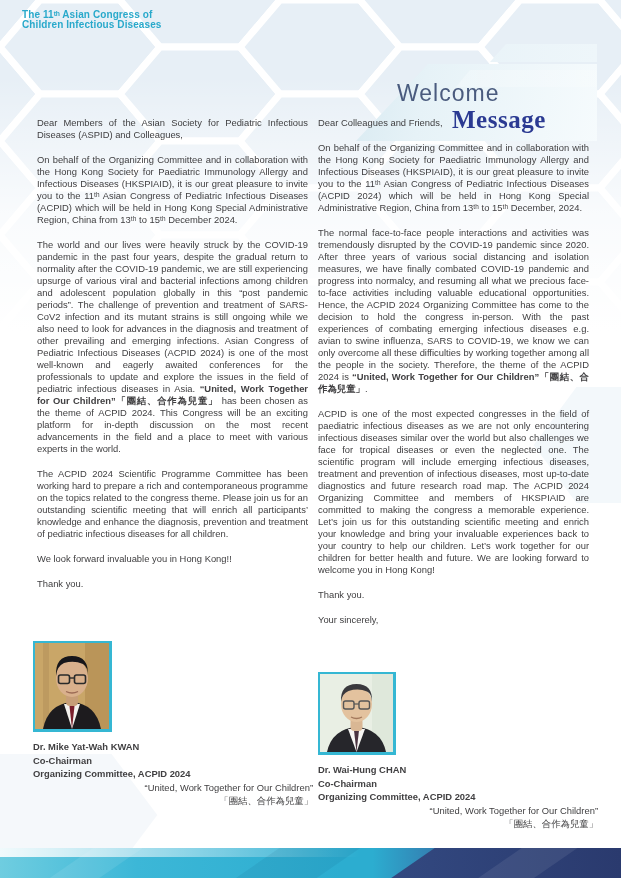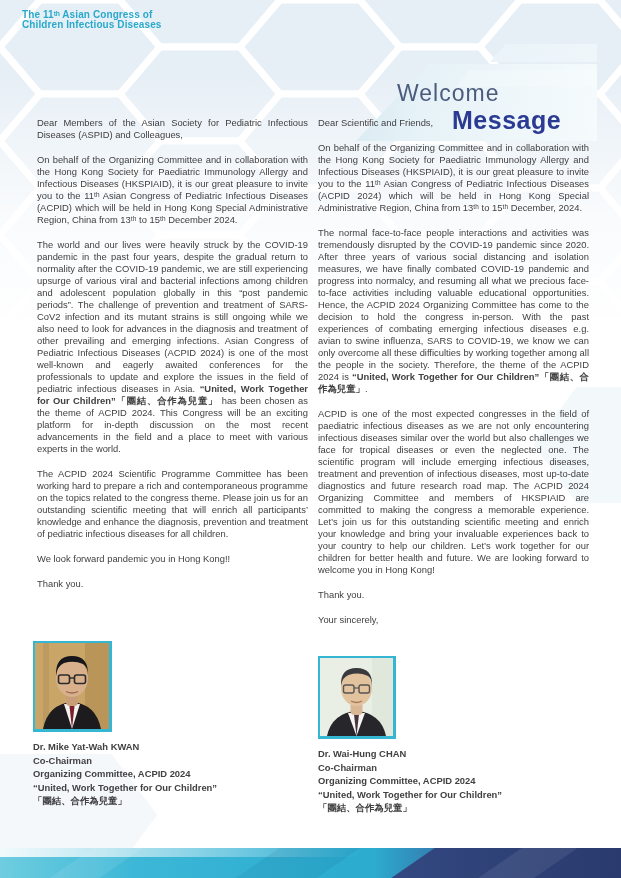--- a/index.html
+++ b/index.html
@@ -27,41 +27,41 @@
     clip-path:polygon(470px 42px,621px 42px,621px 59px,456px 59px);
   }
   .band-upper{
     position:absolute;inset:0;background:linear-gradient(90deg,#d5e8f1,#eef6fa);
     clip-path:polygon(506px 16px,621px 16px,621px 34px,490px 34px);
   }
   .title-welcome{
     position:absolute;left:397px;top:52px;font-size:23px;font-weight:400;letter-spacing:1px;color:#4a5b7e;
   }
   .title-message{
-    position:absolute;left:452px;top:78px;font-size:25px;font-weight:800;letter-spacing:.5px;color:#2b3a92;
+    position:absolute;left:452px;top:78px;font-size:25px;font-weight:800;letter-spacing:.5px;color:#2b3a92;font-family:Liberation Serif, serif;
   }
   
   .brand{position:absolute;left:22px;top:10px;z-index:4;font-weight:bold;font-size:10px;line-height:10px;color:#29a9cb;letter-spacing:.1px;}
   
   .col{position:absolute;top:117px;width:271px;z-index:5;font-size:9.4px;line-height:12px;text-align:justify;}
   .col-left{left:37px;}
   .col-right{left:318px;}
   .col p,.para{margin:0 0 13px 0;}
   .para b{font-weight:bold;color:#414042;}
   
   .signature{position:absolute;z-index:6;font-size:9.4px;line-height:13.4px;text-align:left;}
   .sig-left{left:33px;top:641px;width:280px;}
-  .sig-right{left:318px;top:656px;width:280px;}
+  .sig-right{left:318px;top:672px;width:280px;}
   .photo{
     display:inline-block;border:2px solid #35b7d3;border-right-width:3px;border-bottom-width:3px;
     line-height:0;background:#ddd;
   }
   .sig-lines{margin-top:8px;}
   .sig-line{white-space:nowrap;font-weight:bold;}
-  .sig-line.bold{font-weight:bold;}
+  .sig-line.bold{font-weight:normal;text-align:right;}
   
   .footer{position:absolute;left:0;bottom:0;width:621px;height:30px;z-index:7;
     background:linear-gradient(90deg,#6fcde0 0%,#3cb7d7 22%,#2cadd0 55%,#2cadd0 60%,#3a5a99 78%,#2b3b70 100%);}
   .footer .navy{position:absolute;inset:0;background:linear-gradient(90deg,#41619f,#2a3a6e);
     clip-path:polygon(63% 100%,70% 0,100% 0,100% 100%);}
   .footer .shine{position:absolute;left:0;top:0;width:58%;height:9px;
     background:linear-gradient(90deg,rgba(255,255,255,.9),rgba(255,255,255,0));}
   .footer .f1{position:absolute;inset:0;background:rgba(255,255,255,.09);clip-path:polygon(8% 100%,15% 0,23% 0,16% 100%);}
   .footer .f2{position:absolute;inset:0;background:rgba(0,40,90,.07);clip-path:polygon(38% 100%,45% 0,58% 0,51% 100%);}
   .footer .f3{position:absolute;inset:0;background:rgba(255,255,255,.08);clip-path:polygon(77% 100%,84% 0,93% 0,86% 100%);}
@@ -133,27 +133,27 @@
     <div>The 11ᵗʰ Asian Congress of</div>
     <div>Children Infectious Diseases</div>
   </div>
 
   <div class="col col-left">
     <p>Dear Members of the Asian Society for Pediatric Infectious Diseases (ASPID) and Colleagues,</p>
     <div>
         <p class="para"><span>On behalf of the Organizing Committee and in collaboration with the Hong Kong Society for Paediatric Immunology Allergy and Infectious Diseases (HKSPIAID), it is our great pleasure to invite you to the 11ᵗʰ Asian Congress of Pediatric Infectious Diseases (ACPID) which will be held in Hong Kong Special Administrative Region, China from 13ᵗʰ to 15ᵗʰ December 2024.</span></p>
         <p class="para"><span>The world and our lives were heavily struck by the COVID-19 pandemic in the past four years, despite the gradual return to normality after the COVID-19 pandemic, we are still experiencing upsurge of various viral and bacterial infections among children and adolescent population globally in this “post pandemic periods”.  The challenge of prevention and treatment of SARS-CoV2 infection and its mutant strains is still ongoing while we also need to look for advances in the diagnosis and treatment of other prevailing and emerging infections.  Asian Congress of Pediatric Infectious Diseases (ACPID 2024) is one of the most well-known and eagerly awaited conferences for the professionals to update and explore the issues in the field of pediatric infectious diseases in Asia.  </span><b>“United, Work Together for Our Children”「團結、合作為兒童」</b><span> has been chosen as the theme of ACPID 2024. This Congress will be an exciting platform for in-depth discussion on the most recent advancements in the field and a place to meet with various experts in the world.</span></p>
         <p class="para"><span>The ACPID 2024 Scientific Programme Committee has been working hard to prepare a rich and contemporaneous programme on the topics related to the congress theme.  Please join us for an outstanding scientific meeting that will enrich all participants’ knowledge and enhance the diagnosis, prevention and treatment of pediatric infectious diseases for all children.</span></p>
-        <p class="para"><span>We look forward pandemic you in Hong Kong!!</span></p>
+        <p class="para"><span>We look forward invaluable you in Hong Kong!!</span></p>
         <p class="para"><span>Thank you.</span></p>
       </div>
   </div>
 
   <div class="col col-right">
-    <p>Dear Scientific and Friends,</p>
+    <p>Dear Colleagues and Friends,</p>
     <div>
         <p class="para"><span>On behalf of the Organizing Committee and in collaboration with the Hong Kong Society for Paediatric Immunology Allergy and Infectious Diseases (HKSPIAID), it is our great pleasure to invite you to the 11ᵗʰ Asian Congress of Pediatric Infectious Diseases (ACPID 2024) which will be held in Hong Kong Special Administrative Region, China from 13ᵗʰ to 15ᵗʰ December, 2024.</span></p>
         <p class="para"><span>The normal face-to-face people interactions and activities was tremendously disrupted by the COVID-19 pandemic since 2020.  After three years of various social distancing and isolation measures, we have finally combated COVID-19 pandemic and progress into normalcy, and resuming all what we precious face-to-face activities including valuable educational opportunities. Hence, the ACPID 2024 Organizing Committee has come to the decision to hold the congress in-person. With the past experiences of combating emerging infectious diseases e.g. avian to swine influenza, SARS to COVID-19, we know we can only overcome all these difficulties by working together among all the people in the society.  Therefore, the theme of the ACPID 2024 is </span><b>“United, Work Together for Our Children”「團結、合作為兒童」</b><span>.</span></p>
         <p class="para"><span>ACPID is one of the most expected congresses in the field of paediatric infectious diseases as we are not only encountering infectious diseases similar over the world but also challenges we face for tropical diseases or even the neglected one.  The scientific program will include emerging infectious diseases, treatment and prevention of infectious diseases, most up-to-date diagnostics and future research road map.  The ACPID 2024 Organizing Committee and members of HKSPIAID are committed to making the congress a memorable experience.   Let’s join us for this outstanding scientific meeting and enrich your knowledge and bring your invaluable experiences back to your country to help our children. Let’s work together for our children for better health and future. We are looking forward to welcome you in Hong Kong!</span></p>
         <p class="para"><span>Thank you.</span></p>
         <p class="para"><span>Your sincerely,</span></p>
       </div>
   </div>
 
   <div class="signature sig-left">

